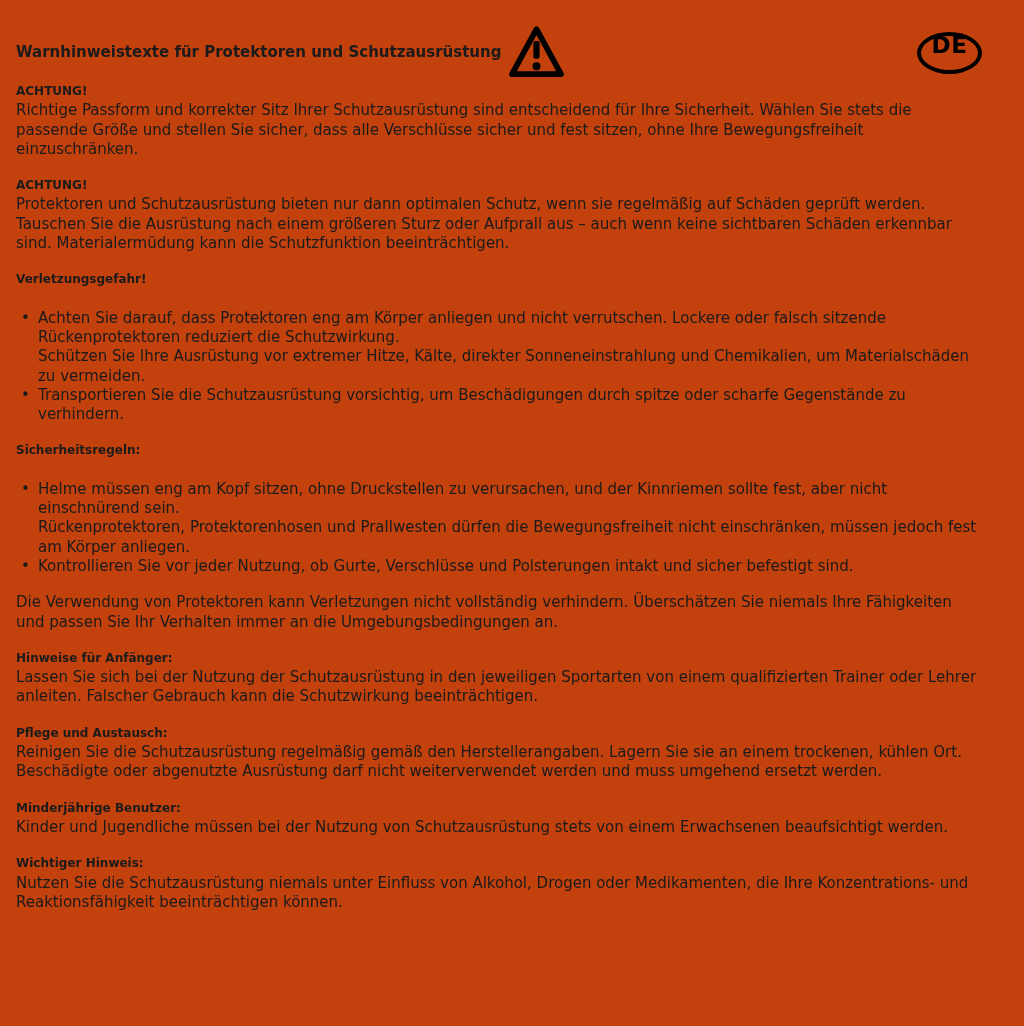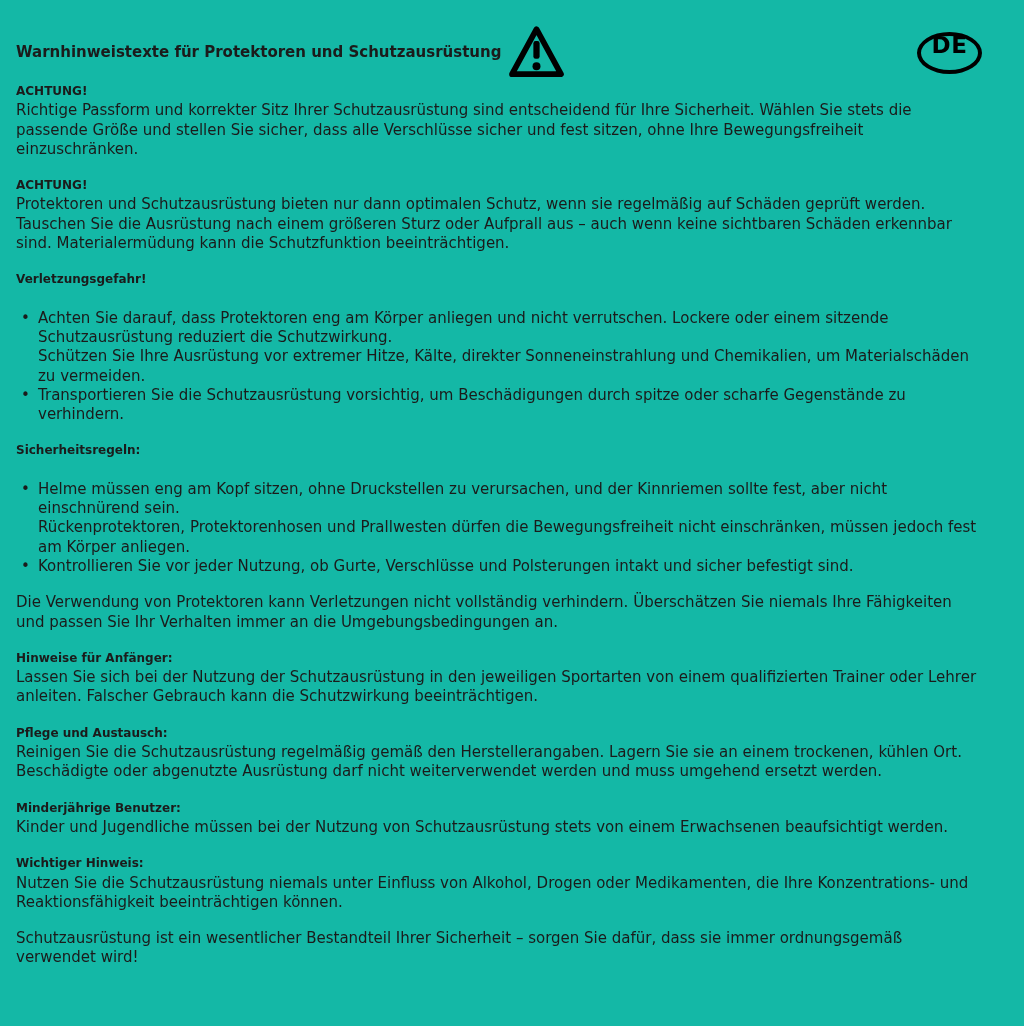--- a/index.html
+++ b/index.html
@@ -8,21 +8,21 @@
     font-size: 15px;
     line-height: 19.3px;
     color: #1b1b1b;
     -webkit-font-smoothing: antialiased;
   }
   .page {
     width: 1024px;
     height: 1026px;
     box-sizing: border-box;
     padding: 23px 42px 62px 16px;
-    background: #14b8a6;
+    background: #c2410c;
     overflow: hidden;
   }
   .doc-header {
     display: flex;
     align-items: center;
     height: 59px;
     margin-bottom: 0;
   }
   .doc-title {
     font-weight: bold;
@@ -99,21 +99,21 @@
         <p>Richtige Passform und korrekter Sitz Ihrer Schutzausrüstung sind entscheidend für Ihre Sicherheit. Wählen Sie stets die passende Größe und stellen Sie sicher, dass alle Verschlüsse sicher und fest sitzen, ohne Ihre Bewegungsfreiheit einzuschränken.</p>
       </section>
       <section>
         <h2>ACHTUNG!</h2>
         <p>Protektoren und Schutzausrüstung bieten nur dann optimalen Schutz, wenn sie regelmäßig auf Schäden geprüft werden. Tauschen Sie die Ausrüstung nach einem größeren Sturz oder Aufprall aus – auch wenn keine sichtbaren Schäden erkennbar sind. Materialermüdung kann die Schutzfunktion beeinträchtigen.</p>
       </section>
       <section>
         <h2>Verletzungsgefahr!</h2>
         <ul class="bullets">
           <li>
-            <p>Achten Sie darauf, dass Protektoren eng am Körper anliegen und nicht verrutschen. Lockere oder einem sitzende Schutzausrüstung reduziert die Schutzwirkung.</p>
+            <p>Achten Sie darauf, dass Protektoren eng am Körper anliegen und nicht verrutschen. Lockere oder falsch sitzende Rückenprotektoren reduziert die Schutzwirkung.</p>
             <p>Schützen Sie Ihre Ausrüstung vor extremer Hitze, Kälte, direkter Sonneneinstrahlung und Chemikalien, um Materialschäden zu vermeiden.</p>
           </li>
           <li>
             <p>Transportieren Sie die Schutzausrüstung vorsichtig, um Beschädigungen durch spitze oder scharfe Gegenstände zu verhindern.</p>
           </li>
         </ul>
       </section>
       <section>
         <h2>Sicherheitsregeln:</h2>
         <ul class="bullets">
@@ -138,18 +138,15 @@
         <p>Reinigen Sie die Schutzausrüstung regelmäßig gemäß den Herstellerangaben. Lagern Sie sie an einem trockenen, kühlen Ort. Beschädigte oder abgenutzte Ausrüstung darf nicht weiterverwendet werden und muss umgehend ersetzt werden.</p>
       </section>
       <section>
         <h2>Minderjährige Benutzer:</h2>
         <p>Kinder und Jugendliche müssen bei der Nutzung von Schutzausrüstung stets von einem Erwachsenen beaufsichtigt werden.</p>
       </section>
       <section>
         <h2>Wichtiger Hinweis:</h2>
         <p>Nutzen Sie die Schutzausrüstung niemals unter Einfluss von Alkohol, Drogen oder Medikamenten, die Ihre Konzentrations- und Reaktionsfähigkeit beeinträchtigen können.</p>
       </section>
-      <section>
-        <p>Schutzausrüstung ist ein wesentlicher Bestandteil Ihrer Sicherheit – sorgen Sie dafür, dass sie immer ordnungsgemäß verwendet wird!</p>
-      </section>
     </main>
 
 </div>
 
 </body></html>

